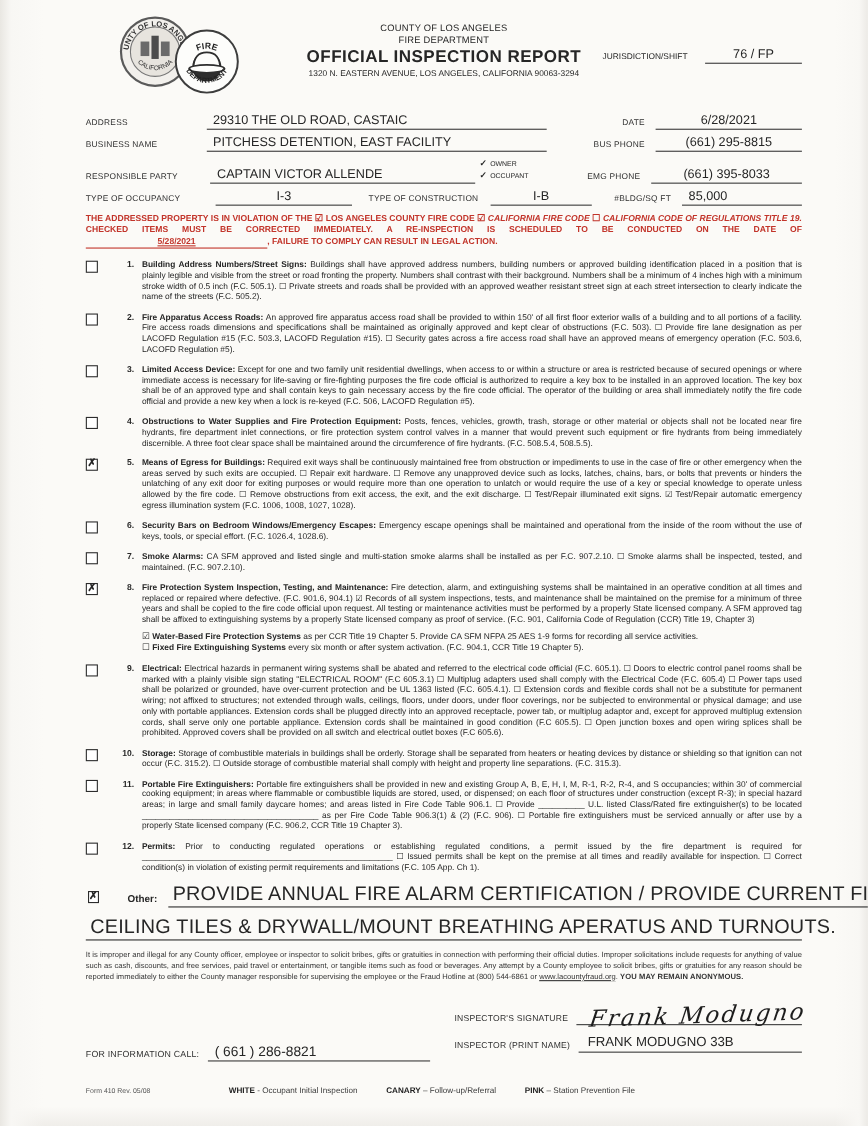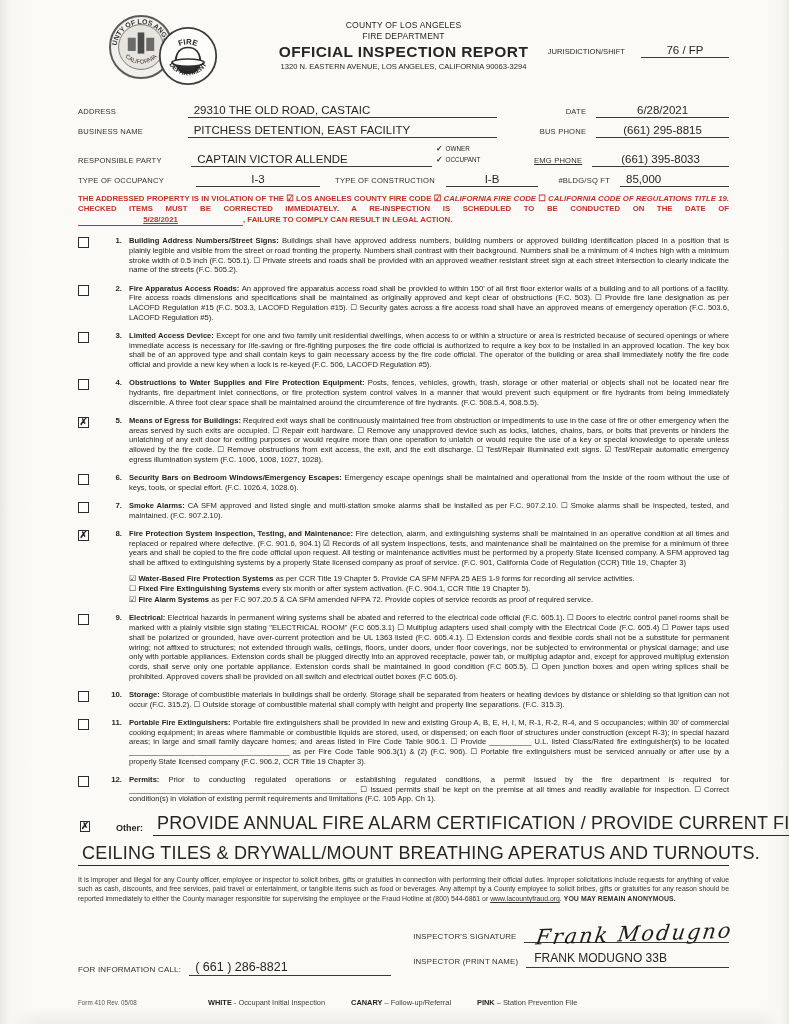--- a/index.html
+++ b/index.html
@@ -144,21 +144,21 @@
       <span class="flabel lab-r" style="width:70px;margin-left:24px;">BUS PHONE</span>
       <span class="fval" style="width:130px;text-align:center;">(661) 295-8815</span>
     </div>
     <div class="frow">
       <span class="flabel w-l1">RESPONSIBLE PARTY</span>
       <span class="fval" style="width:238px;">CAPTAIN VICTOR ALLENDE</span>
       <span class="check-mini">
         <div><span class="ck">✓</span><span>OWNER</span></div>
         <div><span class="ck">✓</span><span>OCCUPANT</span></div>
       </span>
-      <span class="flabel lab-r" style="width:66px;margin-left:8px;text-decoration:underline;">EMG PHONE</span>
+      <span class="flabel lab-r" style="width:66px;margin-left:8px;">EMG PHONE</span>
       <span class="fval" style="width:130px;text-align:center;">(661) 395-8033</span>
     </div>
     <div class="frow">
       <span class="flabel w-l1">TYPE OF OCCUPANCY</span>
       <span class="fval" style="width:112px;text-align:center;">I-3</span>
       <span class="flabel lab-r" style="width:102px;margin-left:14px;text-align:center;">TYPE OF CONSTRUCTION</span>
       <span class="fval" style="width:80px;text-align:center;">I-B</span>
       <span class="flabel lab-r" style="width:62px;margin-left:10px;">#BLDG/SQ FT</span>
       <span class="fval" style="flex:1;text-align:left;">85,000</span>
     </div>
@@ -231,21 +231,20 @@
     </div>
 
     <div class="item">
       <span class="box item-box">✗</span>
       <span class="item-num">8.</span>
       <div>
         <p class="item-text"><b class="item-title">Fire Protection System Inspection, Testing, and Maintenance:  </b><span class="item-body">Fire detection, alarm, and extinguishing systems shall be maintained in an operative condition at all times and replaced or repaired where defective.  (F.C. 901.6, 904.1) ☑ Records of all system inspections, tests, and maintenance shall be maintained on the premise for a minimum of three years and shall be copied to the fire code official upon request.  All testing or maintenance activities must be performed by a properly State licensed company.  A SFM approved tag shall be affixed to extinguishing systems by a properly State licensed company as proof of service.  (F.C. 901, California Code of Regulation (CCR) Title 19, Chapter 3)</span></p>
         <div class="sublines">
             <div class="subline"><span class="g">☑ </span><b>Water-Based Fire Protection Systems</b><span> as per CCR Title 19 Chapter 5.  Provide CA SFM NFPA 25 AES 1-9 forms for recording all service activities.</span></div>
             <div class="subline"><span class="g">☐ </span><b>Fixed Fire Extinguishing Systems</b><span> every six month or after system activation.  (F.C. 904.1, CCR Title 19 Chapter 5).</span></div>
-            <div class="subline"><span class="g">☑ </span><b>Fire Alarm Systems</b><span> as per F.C 907.20.5 &amp; CA SFM amended NFPA 72.  Provide copies of service records as proof of required service.</span></div>
           </div>
       </div>
     </div>
 
     <div class="item">
       <span class="box item-box"></span>
       <span class="item-num">9.</span>
       <div>
         <p class="item-text"><b class="item-title">Electrical:  </b><span class="item-body">Electrical hazards in permanent wiring systems shall be abated and referred to the electrical code official (F.C. 605.1).  ☐ Doors to electric control panel rooms shall be marked with a plainly visible sign stating "ELECTRICAL ROOM" (F.C 605.3.1) ☐ Multiplug adapters used shall comply with the Electrical Code (F.C. 605.4) ☐ Power taps used shall be polarized or grounded, have over-current protection and be UL 1363 listed (F.C. 605.4.1).  ☐ Extension cords and flexible cords shall not be a substitute for permanent wiring; not affixed to structures; not extended through walls, ceilings, floors, under doors, under floor coverings, nor be subjected to environmental or physical damage; and use only with portable appliances.  Extension cords shall be plugged directly into an approved receptacle, power tab, or multiplug adaptor and, except for approved multiplug extension cords, shall serve only one portable appliance.  Extension cords shall be maintained in good condition (F.C 605.5).  ☐ Open junction boxes and open wiring splices shall be prohibited.  Approved covers shall be provided on all switch and electrical outlet boxes (F.C 605.6).</span></p>
 

